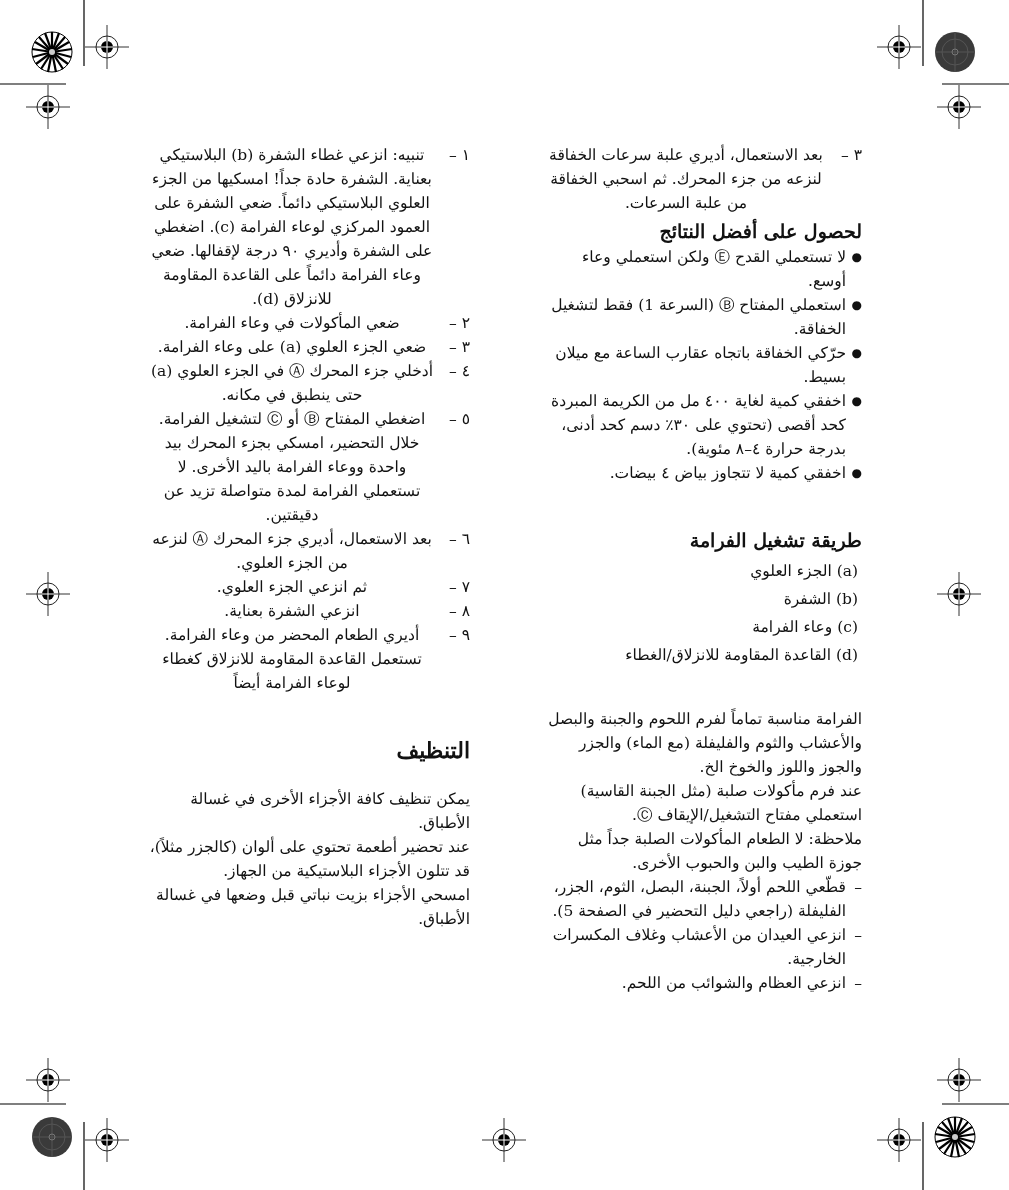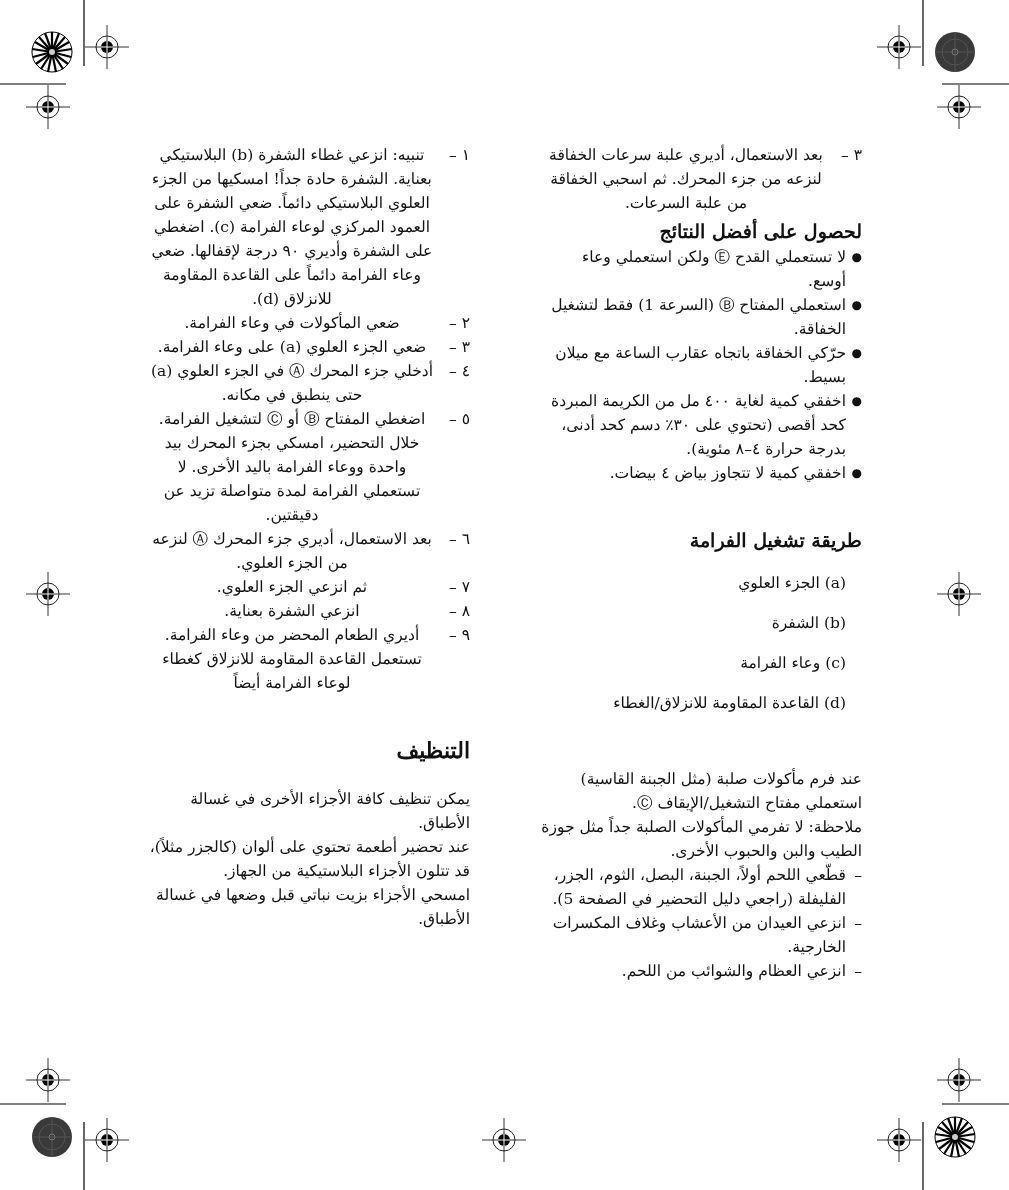--- a/index.html
+++ b/index.html
@@ -15,21 +15,21 @@
   .h-clean { font-size: 22px; line-height: 30px; margin-top: 40px; margin-bottom: 22px; }
   .h-before { font-size: 18px; line-height: 26px; margin-top: 18px; }
   .num-item { display: flex; flex-direction: row; }
   .num-item .n { width: 34px; flex: 0 0 34px; text-align: right; }
   .num-item .t { flex: 1; text-align: center; }
   .step3 .n { width: 30px; flex: 0 0 30px; }
   ul.bul { list-style: none; margin: 0; padding: 0; }
   ul.bul li { display: flex; }
   ul.bul li .b { width: 16px; flex: 0 0 16px; font-size: 12px; }
   ul.bul li .t { flex: 1; }
-  .parts p { margin: 16px; }
+  .parts p { margin: 4px; }
   .para { margin: 0; }
   .gap { height: 28px; }
   .dash-item { display: flex; }
   .dash-item .d { width: 16px; flex: 0 0 16px; }
   .dash-item .t { flex: 1; }
 </style>
 </head>
 <body>
 
 <svg class="mark" width="1009" height="1190" style="left:0;top:0;">
@@ -134,22 +134,23 @@
 
   <h2 class="h-op">طريقة تشغيل الفرامة</h2>
   <div class="parts">
     <p>(a) الجزء العلوي</p>
     <p>(b) الشفرة</p>
     <p>(c) وعاء الفرامة</p>
     <p>(d) القاعدة المقاومة للانزلاق/الغطاء</p>
   </div>
 
   <div class="gap" style="height:36px"></div>
+  <p class="para">الفرامة مناسبة تماماً لفرم اللحوم والجبنة والبصل والأعشاب والثوم والفليفلة (مع الماء) والجزر والجوز واللوز والخوخ الخ.</p>
   <p class="para">عند فرم مأكولات صلبة (مثل الجبنة القاسية) استعملي مفتاح التشغيل/الإيقاف Ⓒ.</p>
-  <p class="para">ملاحظة: لا تفرمي المأكولات الصلبة جداً مثل جوزة الطيب والبن والحبوب الأخرى.</p>
+  <p class="para">ملاحظة: لا الطعام المأكولات الصلبة جداً مثل جوزة الطيب والبن والحبوب الأخرى.</p>
 
   <div class="dash-item">
       <span class="d">–</span>
       <span class="t">قطّعي اللحم أولاً، الجبنة، البصل، الثوم، الجزر، الفليفلة (راجعي دليل التحضير في الصفحة 5).</span>
     </div>
   <div class="dash-item">
       <span class="d">–</span>
       <span class="t">انزعي العيدان من الأعشاب وغلاف المكسرات الخارجية.</span>
     </div>
   <div class="dash-item">

